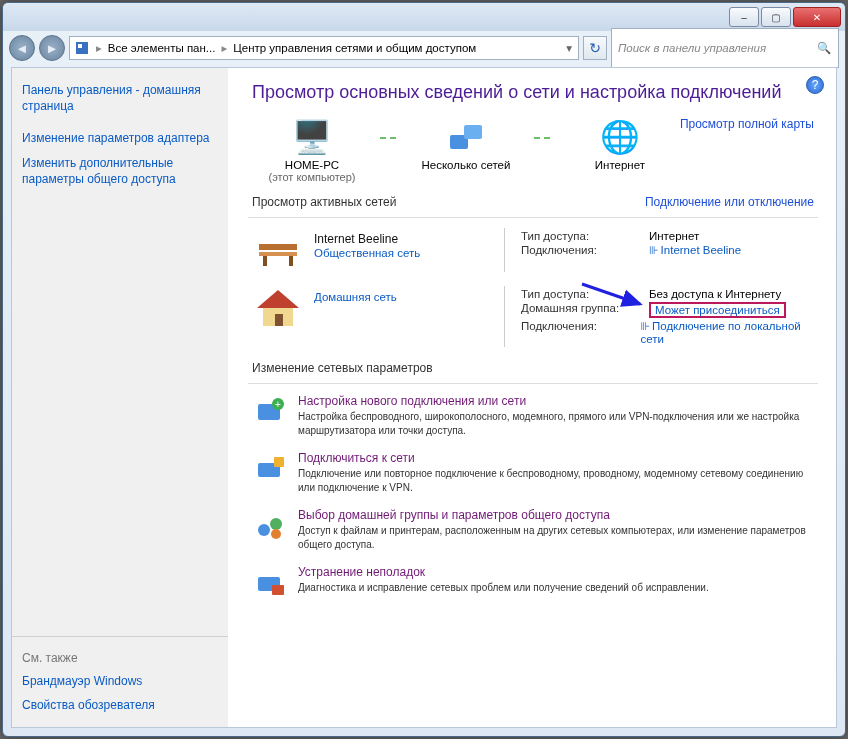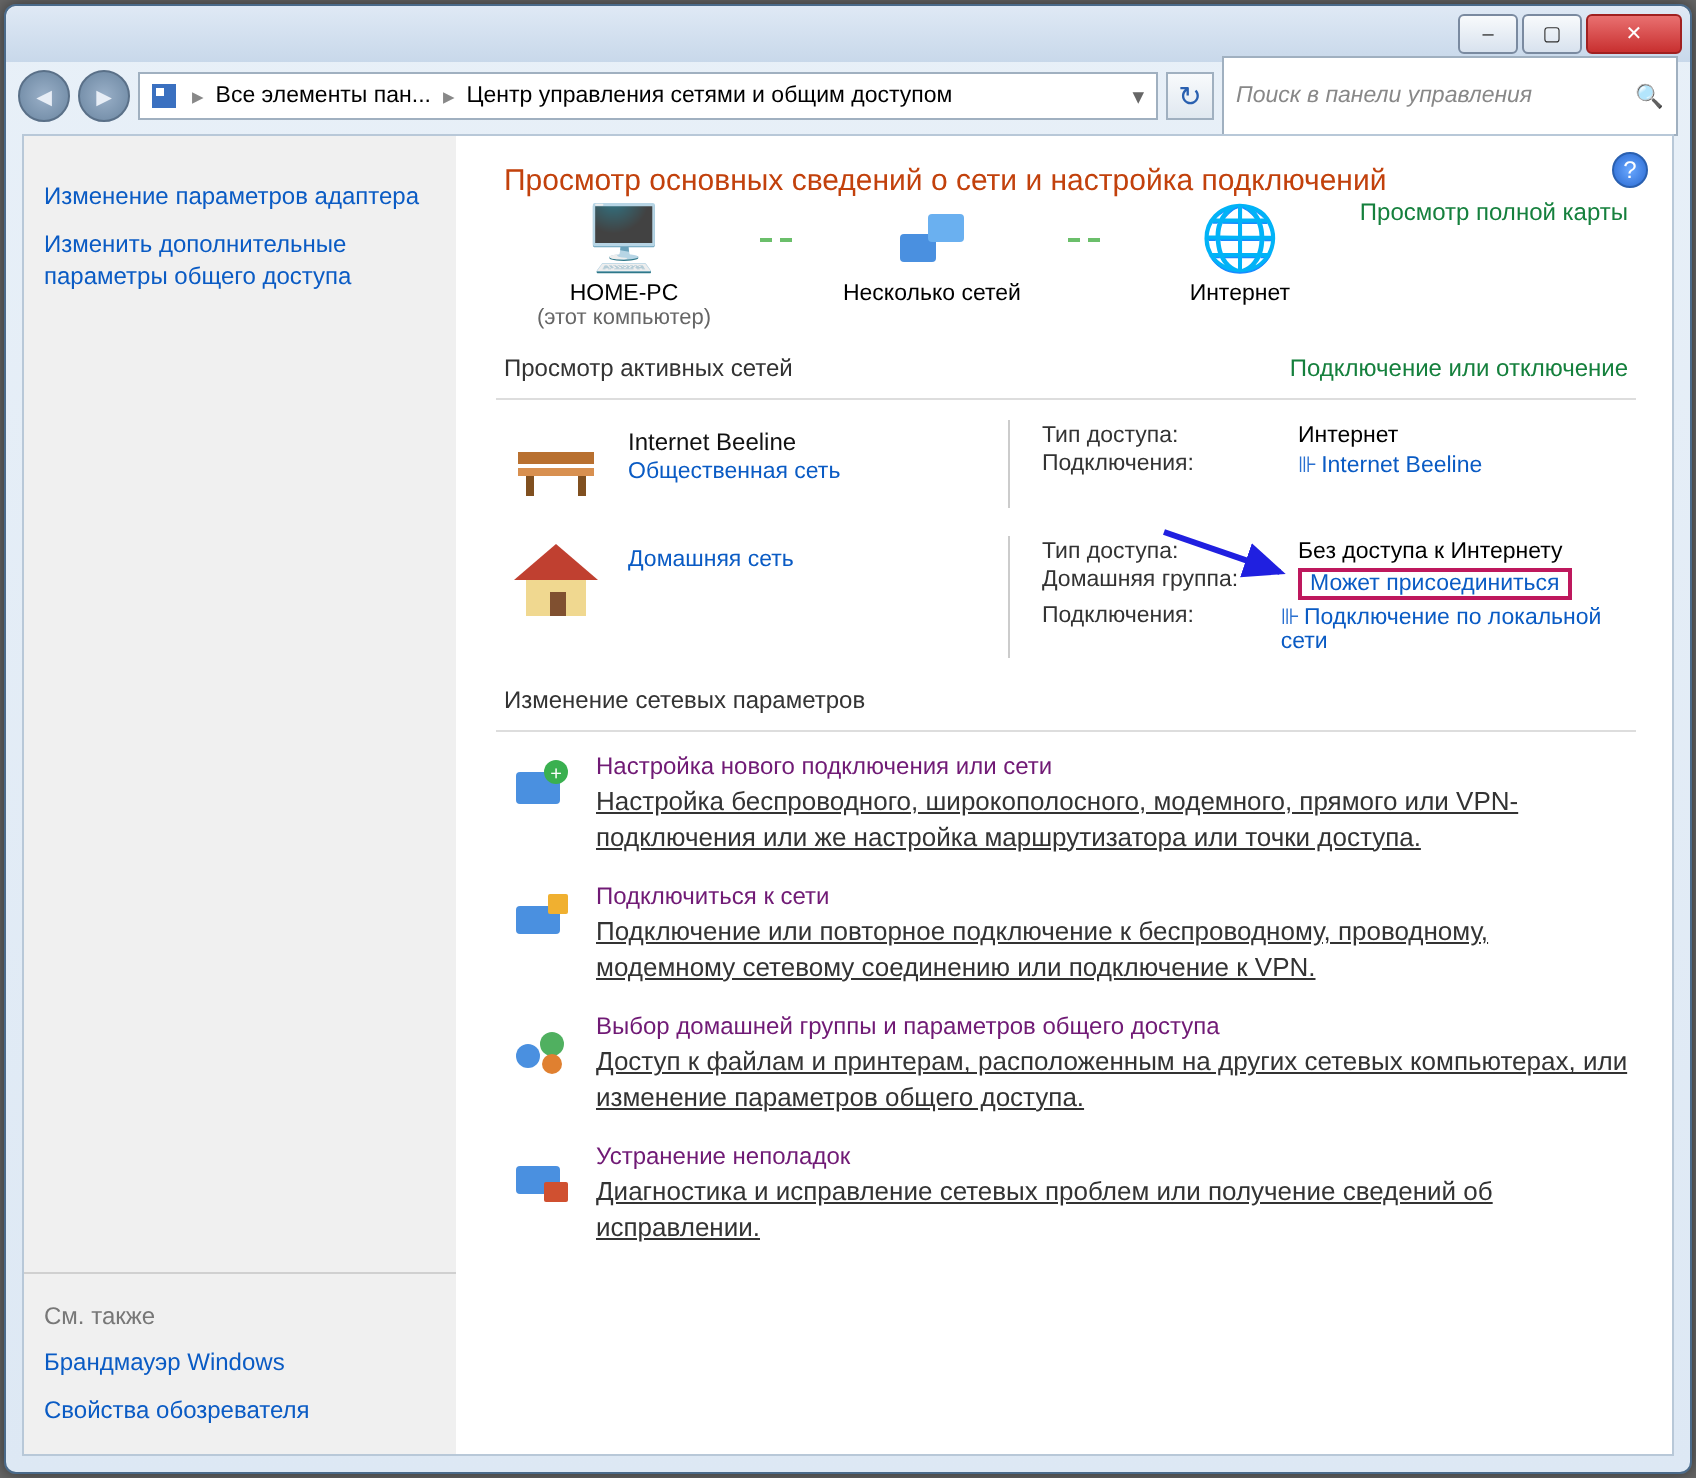--- a/index.html
+++ b/index.html
@@ -109,35 +109,35 @@
     overflow: auto;
     position: relative;
   }
   .help-icon {
     position:absolute; top:8px; right:12px;
     width:18px;height:18px;border-radius:50%;
     background:radial-gradient(#6aa8ff,#2868d0);
     color:#fff;font-size:12px;display:flex;align-items:center;justify-content:center;
     border:1px solid #2a60b0;
   }
-  h1 { font-size: 15px; font-weight: normal; color: #c2410c; }
+  h1 { font-size: 18px; font-weight: normal; color: #4c1d95; margin-bottom: 14px; }
   .map-row {
     display:flex;align-items:flex-start;gap:8px;
     margin-bottom:12px;
   }
   .map-item { display:flex;flex-direction:column;align-items:center;width:120px; }
   .map-icon { width:40px;height:40px;display:flex;align-items:center;justify-content:center;font-size:32px; }
   .map-label { text-align:center;font-size:11.5px;margin-top:2px; }
   .map-sub { color:#666;font-size:11px;text-align:center; }
   .map-line {
     flex:1;height:2px;
     margin-top:20px;
     background: repeating-linear-gradient(90deg,#6bbf6b 0 6px,transparent 6px 10px);
   }
-  .link-right { color:#15803d;text-decoration:none;float:right;text-align:center; }
+  .link-right { color:#1d4ed8;text-decoration:none;float:right;text-align:center; }
   .section-head { font-size: 12px; color:#333; margin:6px 0 8px 0; clear:both; }
   .section-head .link-right{font-size:12px;}
   .net-block {
     display:flex;gap:10px;margin:6px 0 14px 0;
   }
   .net-icon { width:52px;height:44px;display:flex;align-items:center;justify-content:center;font-size:34px; }
   .net-names { width:180px;padding-top:4px; }
   .net-names .nn { font-weight:normal;font-size:12px;color:#111; }
   .net-names a { color:#0a5bc4;text-decoration:none;font-size:11.5px; }
   .net-props { border-left:1px solid #ccc;padding-left:16px;flex:1; }
@@ -150,21 +150,21 @@
     padding:0 4px;
     display:inline-block;
   }
   .arrow {
     position:absolute;width:70px;height:34px;pointer-events:none;
   }
   .settings-item { display:flex;gap:10px;margin:10px 0 14px 0; }
   .settings-item .sicon2 { width:36px;height:36px;display:flex;align-items:center;justify-content:center;font-size:26px; }
   .settings-item .txt { flex:1; }
   .settings-item .txt a { color:#701a75;text-decoration:none;font-size:12px; }
-  .settings-item .txt .desc { color:#333;font-size:13px;margin-top:2px;line-height:1.35;text-decoration:underline; }
+  .settings-item .txt .desc { color:#333;font-size:10px;margin-top:2px;line-height:1.35; }
   hr.sep { border:none;border-top:1px solid #ddd;margin:6px -4px 10px -4px; }
 </style>
 </head>
 <body>
 
 <div class="window">
   <div class="titlebar">
     <div class="title-buttons">
       <div class="tbtn">–</div>
       <div class="tbtn">▢</div>
@@ -190,20 +190,21 @@
     </div>
     <div class="refresh-btn">↻</div>
     <div class="searchbox">
       <span>Поиск в панели управления</span>
       <span class="sicon">🔍</span>
     </div>
   </div>
 
   <div class="content">
     <div class="sidebar">
+      <a href="#" class="slink">Панель управления - домашняя страница</a>
       <div style="height:8px;"></div>
       <a href="#" class="slink">Изменение параметров адаптера</a>
       <a href="#" class="slink">Изменить дополнительные параметры общего доступа</a>
       <div class="bottom">
         <div class="divider"></div>
         <div class="seealso">См. также</div>
         <a href="#" class="slink">Брандмауэр Windows</a>
         <a href="#" class="slink">Свойства обозревателя</a>
       </div>
     </div>

